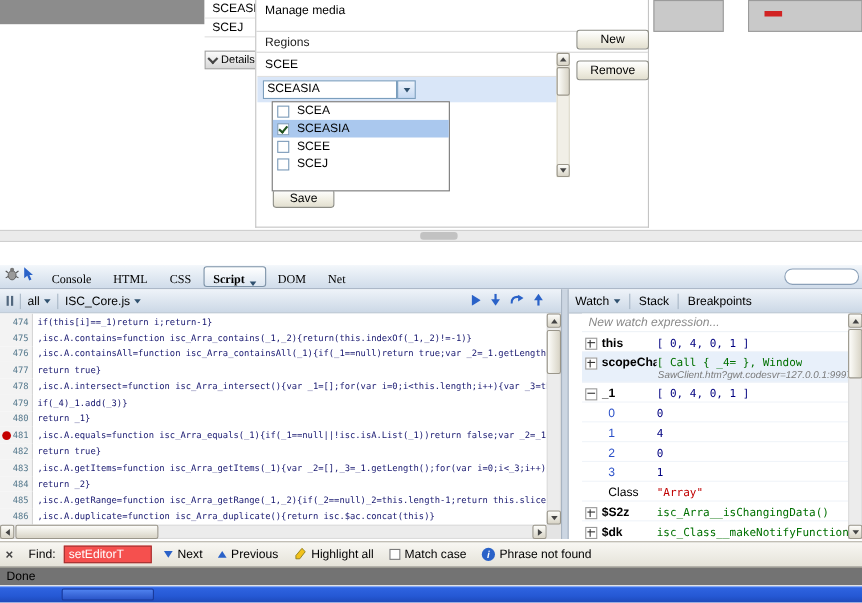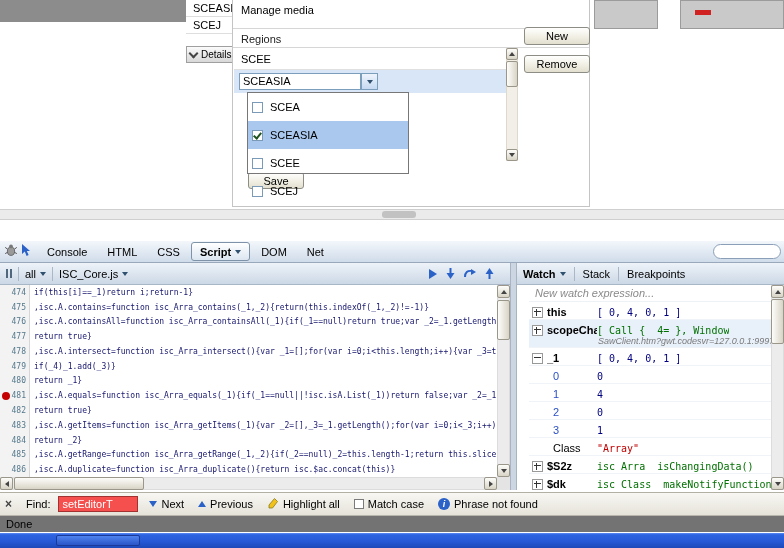--- a/index.html
+++ b/index.html
@@ -14,53 +14,53 @@
   .chev{width:5px;height:5px;border-right:2px solid #444;border-bottom:2px solid #444;transform:rotate(45deg);margin:0 4px 2px 3px;}
   .dialog{position:absolute;left:232px;top:0;width:358px;height:207px;background:#fff;border-left:1px solid #c4c4c4;border-right:1px solid #c4c4c4;border-bottom:1px solid #c4c4c4;box-sizing:border-box;}
   .dlg-title{position:absolute;left:8px;top:4px;font-size:11px;color:#000;}
   .regions{position:absolute;left:8px;top:33px;font-size:11px;color:#222;}
   .lrow{position:absolute;left:1px;top:48px;width:272px;height:22px;line-height:22px;padding-left:7px;font-size:11px;border-bottom:1px solid #e0e0e0;box-sizing:border-box;}
   .combo-row{position:absolute;left:1px;top:70px;width:272px;height:23px;background:#d9e6f8;}
   .combo-box{position:absolute;left:5px;top:3px;width:122px;height:17px;background:#fff;border:1px solid #7b9ebd;box-sizing:border-box;font-size:11px;line-height:15px;padding-left:3px;}
   .combo-btn{position:absolute;left:127px;top:3px;width:17px;height:17px;background:linear-gradient(#eef4fc,#c6d9f2);border:1px solid #7b9ebd;box-sizing:border-box;display:flex;align-items:center;justify-content:center;}
   .tri-d{width:0;height:0;border-left:3px solid transparent;border-right:3px solid transparent;border-top:4px solid #2f506e;}
   .dropdown{position:absolute;left:14px;top:92px;width:160px;height:80px;background:#fff;border:1px solid #777;z-index:10;box-sizing:content-box;}
-  .dd-opt{height:28px;display:flex;align-items:center;font-size:11px;}
+  .dd-opt{height:16px;display:flex;align-items:center;font-size:11px;}
   .dd-opt.sel{background:#aac8ee;}
   .dd-check{position:relative;width:9px;height:9px;border:1px solid #7a9ab8;background:#fff;margin:0 7px 0 4px;flex:none;}
   .dd-check.checked::after{content:"";position:absolute;left:2px;top:0;width:3px;height:6px;border:solid #20531f;border-width:0 2px 2px 0;transform:rotate(40deg);}
   .xpbtn{position:absolute;background:linear-gradient(#ffffff,#f1efe4 55%,#e2dfcf);border:1px solid #8d8d85;border-radius:3px;font-size:11px;display:flex;align-items:center;justify-content:center;box-sizing:border-box;cursor:default;}
   
   .sb-track{position:absolute;background:#f1efe7;border:1px solid #ddd9cb;box-sizing:border-box;}
   .sb-btn{position:absolute;background:linear-gradient(#fdfdfa,#d8d4c6);border:1px solid #9a968a;border-radius:2px;box-sizing:border-box;display:flex;align-items:center;justify-content:center;}
   .sb-thumb{position:absolute;background:linear-gradient(90deg,#fdfdfa,#d8d4c6);border:1px solid #9a968a;border-radius:2px;box-sizing:border-box;}
   .sb-thumb.h{background:linear-gradient(#fdfdfa,#d8d4c6);}
   .t-up{width:0;height:0;border-left:3px solid transparent;border-right:3px solid transparent;border-bottom:4px solid #444;}
   .t-dn{width:0;height:0;border-left:3px solid transparent;border-right:3px solid transparent;border-top:4px solid #444;}
   .t-lf{width:0;height:0;border-top:3px solid transparent;border-bottom:3px solid transparent;border-right:4px solid #444;}
   .t-rt{width:0;height:0;border-top:3px solid transparent;border-bottom:3px solid transparent;border-left:4px solid #444;}
   .frag{position:absolute;top:0;height:29px;background:#c9c9c9;border:1px solid #9b9b9b;box-sizing:border-box;}
   .red-mark{position:absolute;left:14px;top:9px;width:16px;height:5px;background:#d12222;}
   .page-hscroll{position:absolute;left:0;top:209px;width:784px;height:11px;background:#ebebeb;border-top:1px solid #cfcfcf;border-bottom:1px solid #cfcfcf;box-sizing:border-box;}
   .page-hthumb{position:absolute;left:382px;top:1px;width:34px;height:7px;background:#c2c2c2;border-radius:3px;}
   
   .fb-bar{position:absolute;left:0;width:784px;height:22px;background:linear-gradient(#f3f7fb,#d0dcea);border-bottom:1px solid #99a9bb;display:flex;align-items:center;box-sizing:border-box;}
   .fb-tabbar{top:241px;}
-  .fb-tab{height:17px;padding:0 8px;margin:0 1px;font-size:11px;display:flex;align-items:center;gap:4px;color:#000;border:1px solid transparent;}
+  .fb-tab{height:17px;padding:0 8px;margin:0 1px;font-size:11px;display:flex;align-items:flex-end;gap:4px;color:#000;border:1px solid transparent;font-family:Liberation Serif, serif;}
   .fb-tab.active{background:linear-gradient(#ffffff,#dce6f1);border:1px solid #7e93a8;border-radius:3px;font-weight:bold;}
   .fb-search{position:absolute;right:3px;top:3px;width:68px;height:15px;border:1px solid #8ba0b8;border-radius:8px;background:#fff;font-size:10px;padding:0 6px;box-sizing:border-box;outline:none;}
   .fb-tool-left{position:absolute;left:0;top:263px;width:510px;height:22px;background:linear-gradient(#eef3f9,#ccd8e6);border-bottom:1px solid #a8b6c6;display:flex;align-items:center;gap:6px;padding-left:6px;box-sizing:border-box;font-size:11px;}
   .pause-ic{display:inline-flex;gap:2px;}
   .pause-ic i{display:block;width:2px;height:9px;background:#51677e;}
   .ddl{display:flex;align-items:center;gap:4px;}
   .vsep{width:1px;height:14px;background:#a9b7c6;}
   .step-icons{position:absolute;left:428px;top:263px;height:22px;display:flex;align-items:center;gap:9px;}
   .fb-side-hdr{position:absolute;left:517px;top:263px;width:267px;height:22px;background:linear-gradient(#eef3f9,#ccd8e6);border-bottom:1px solid #a8b6c6;display:flex;align-items:center;gap:8px;padding-left:6px;box-sizing:border-box;font-size:11px;}
   .side-tab{display:flex;align-items:center;gap:4px;}
-  .side-tab.active{font-weight:bold;}
+  .side-tab.active{font-weight:normal;}
   .code-pane{position:absolute;left:0;top:285px;width:497px;height:192px;background:#fff;overflow:hidden;}
   .code-line{display:flex;height:14.77px;align-items:center;}
   .ln{width:30px;flex:none;background:#f3f3f3;border-right:1px solid #d6d6d6;height:100%;display:flex;align-items:center;justify-content:flex-end;padding-right:3px;box-sizing:border-box;position:relative;}
   .lnn{font-family:"DejaVu Sans Mono",monospace;font-size:8px;color:#54788c;}
   .ct{font-family:"DejaVu Sans Mono",monospace;font-size:8px;color:#15156e;white-space:pre;padding-left:4px;overflow:hidden;flex:1;}
   .bp{position:absolute;left:2px;top:50%;margin-top:-4px;width:8px;height:8px;border-radius:50%;background:#c40000;}
   .pane-splitter{position:absolute;left:510px;top:263px;width:7px;height:227px;background:#ccd6e2;border-left:1px solid #a8b4c2;border-right:1px solid #a8b4c2;box-sizing:border-box;}
   .watch-pane{position:absolute;left:529px;top:285px;width:294px;height:205px;background:#fff;overflow:hidden;}
   .w-ph{height:16px;line-height:16px;padding-left:6px;font-size:11px;font-style:italic;color:#8a8a8a;border-bottom:1px solid #eef2f7;}
   .wrow{padding:1px 0 1px 3px;border-bottom:1px solid #f0f4f9;}

